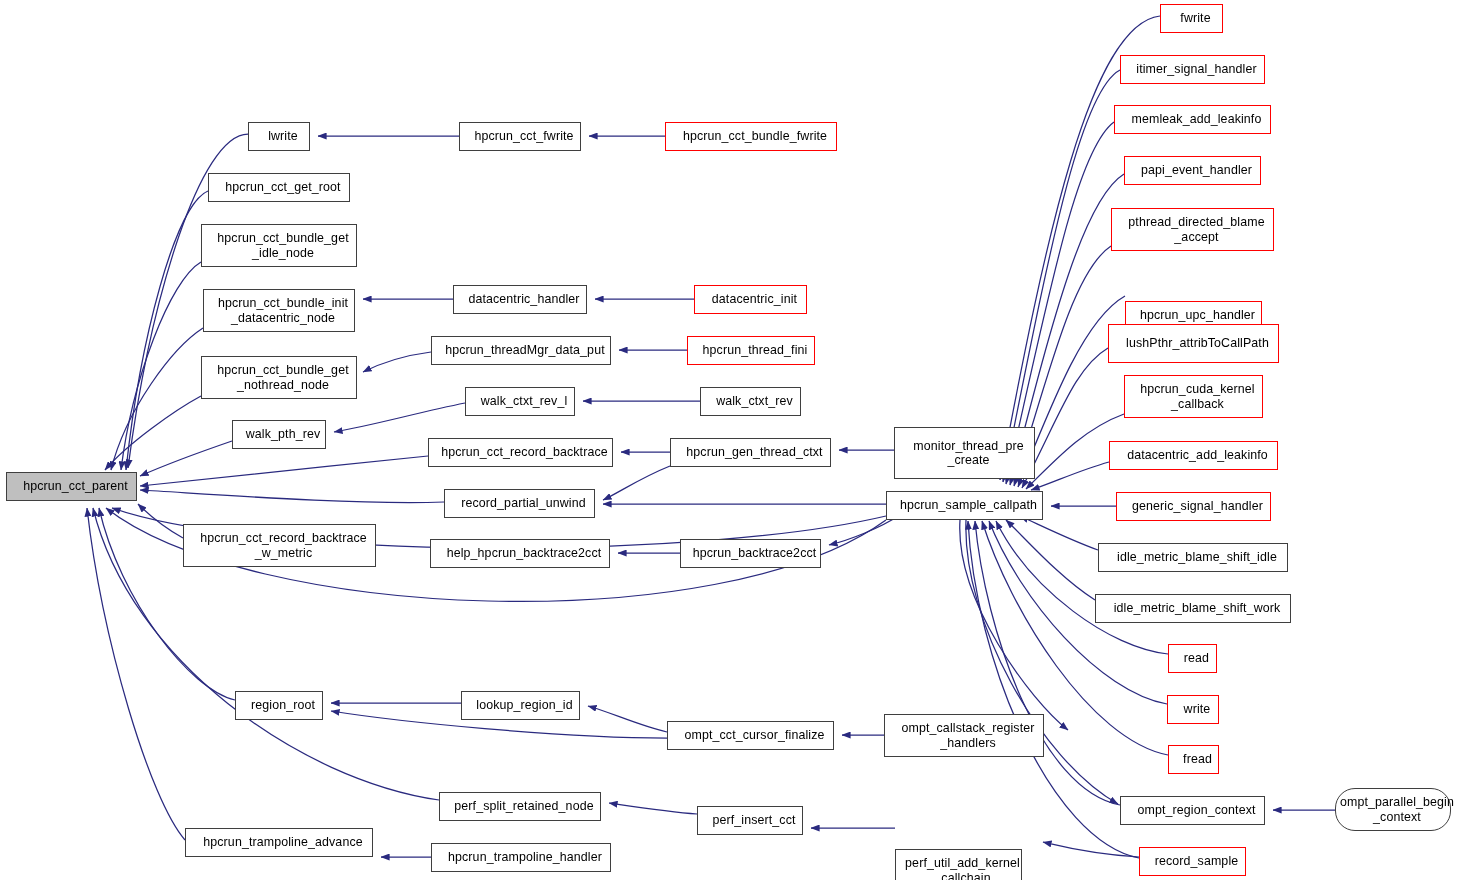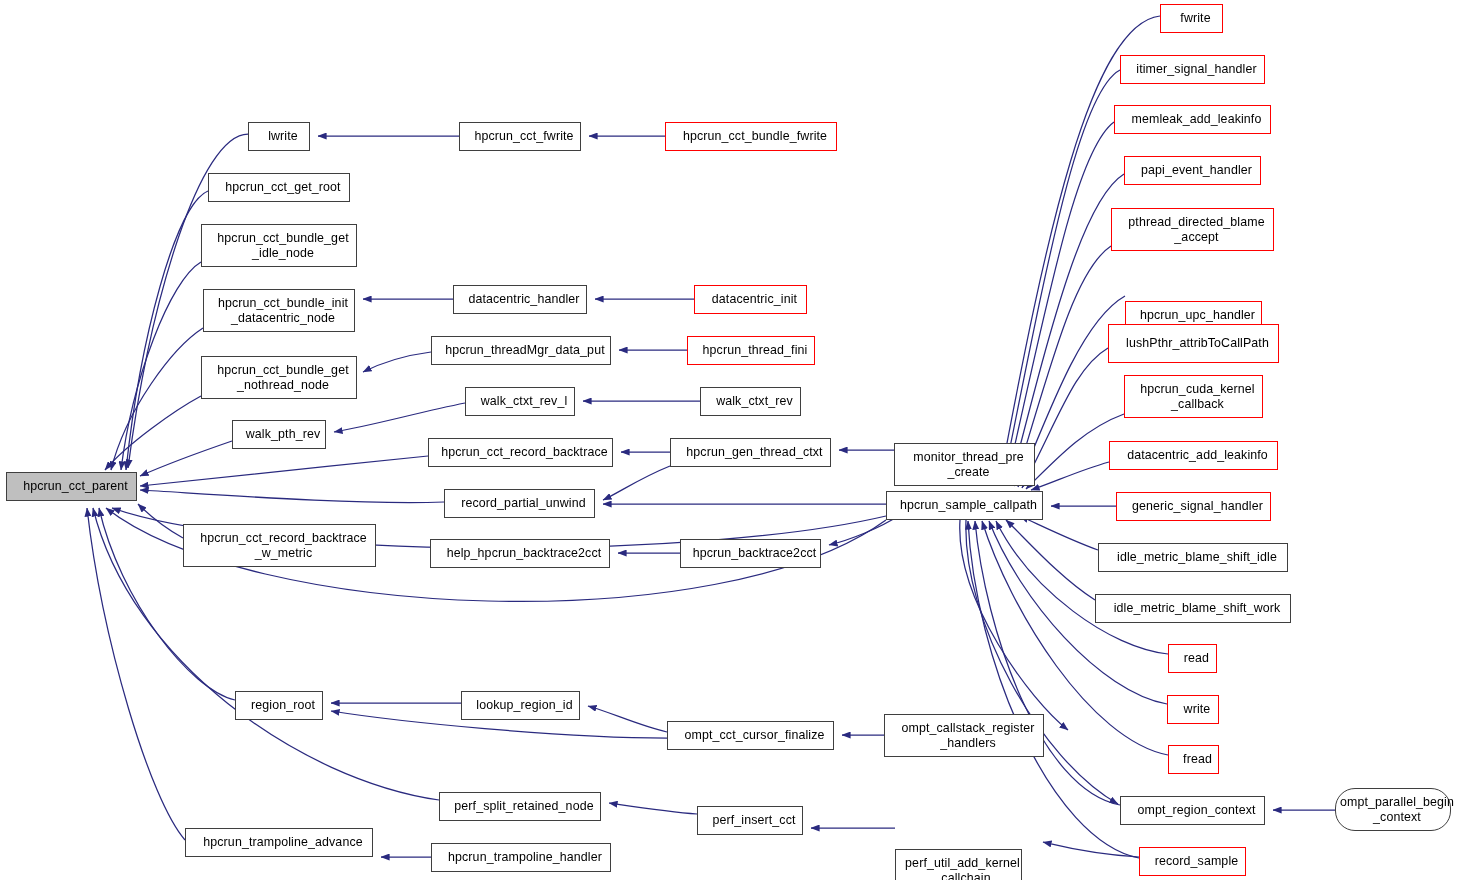--- a/index.html
+++ b/index.html
@@ -123,21 +123,21 @@
       <div class="node-box" style="left: 431px; top: 843px; width: 180px; height: 29px;"><span class="node-label">hpcrun_trampoline_handler</span></div>
       <div class="node-box" style="left: 461px; top: 691px; width: 119px; height: 29px;"><span class="node-label">lookup_region_id</span></div>
       <div class="node-box red" style="left: 665px; top: 122px; width: 172px; height: 29px;"><span class="node-label">hpcrun_cct_bundle_fwrite</span></div>
       <div class="node-box red" style="left: 694px; top: 285px; width: 113px; height: 29px;"><span class="node-label">datacentric_init</span></div>
       <div class="node-box red" style="left: 687px; top: 336px; width: 128px; height: 29px;"><span class="node-label">hpcrun_thread_fini</span></div>
       <div class="node-box" style="left: 700px; top: 387px; width: 101px; height: 29px;"><span class="node-label">walk_ctxt_rev</span></div>
       <div class="node-box" style="left: 670px; top: 438px; width: 161px; height: 29px;"><span class="node-label">hpcrun_gen_thread_ctxt</span></div>
       <div class="node-box" style="left: 680px; top: 539px; width: 141px; height: 29px;"><span class="node-label">hpcrun_backtrace2cct</span></div>
       <div class="node-box" style="left: 667px; top: 721px; width: 167px; height: 29px;"><span class="node-label">ompt_cct_cursor_finalize</span></div>
       <div class="node-box" style="left: 697px; top: 806px; width: 106px; height: 29px;"><span class="node-label">perf_insert_cct</span></div>
-      <div class="node-box" style="left: 894px; top: 427px; width: 141px; height: 43px; margin-top: 16px;"><span class="node-label">monitor_thread_pre
+      <div class="node-box" style="left: 894px; top: 427px; width: 141px; height: 52px;"><span class="node-label">monitor_thread_pre
 _create</span></div>
       <div class="node-box" style="left: 886px; top: 491px; width: 157px; height: 29px;"><span class="node-label">hpcrun_sample_callpath</span></div>
       <div class="node-box" style="left: 884px; top: 714px; width: 160px; height: 43px;"><span class="node-label">ompt_callstack_register
 _handlers</span></div>
       <div class="node-box" style="left: 895px; top: 814px; width: 127px; height: 43px; margin-top: 35px;"><span class="node-label">perf_util_add_kernel
 _callchain</span></div>
       <div class="node-box red" style="left: 1160px; top: 4px; width: 63px; height: 29px;"><span class="node-label">fwrite</span></div>
       <div class="node-box red" style="left: 1120px; top: 55px; width: 145px; height: 29px;"><span class="node-label">itimer_signal_handler</span></div>
       <div class="node-box red" style="left: 1114px; top: 105px; width: 157px; height: 29px;"><span class="node-label">memleak_add_leakinfo</span></div>
       <div class="node-box red" style="left: 1124px; top: 156px; width: 137px; height: 29px;"><span class="node-label">papi_event_handler</span></div>

